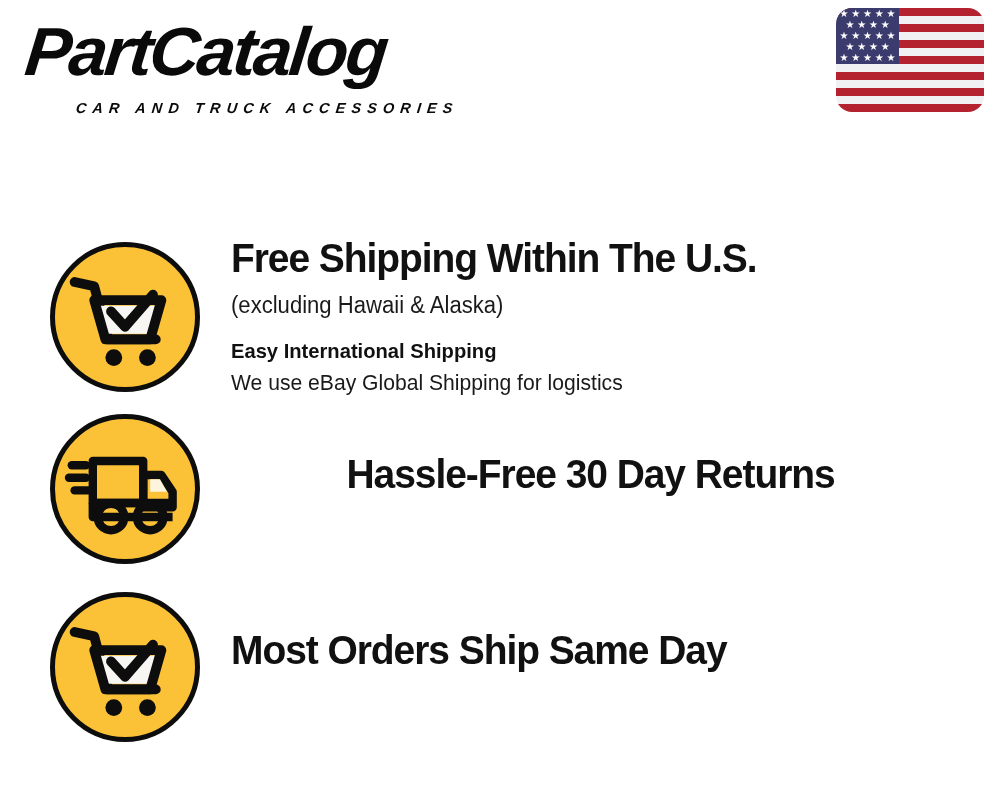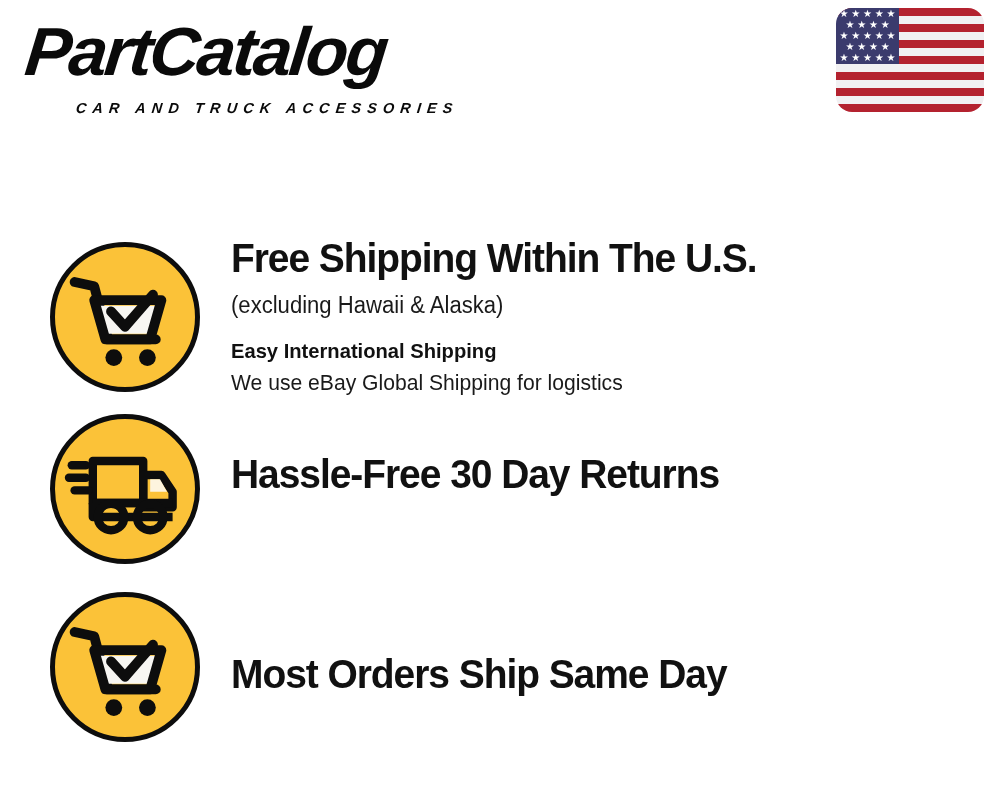--- a/index.html
+++ b/index.html
@@ -148,22 +148,22 @@
   .feature.f2 .badge { top: 6px; }
 
   .badge svg { display: block; width: 100%; height: 100%; }
 
   .feature-text {
     position: absolute;
     left: 223px;
     right: 20px;
   }
   .feature.f0 .feature-text { top: 0px; }
-  .feature.f1 .feature-text { top: 38px; }
-  .feature.f2 .feature-text { top: 42px; margin-top: 24px; }
+  .feature.f1 .feature-text { top: 38px; text-align: center; }
+  .feature.f2 .feature-text { top: 42px; }
 
   .f-title {
     font-family: "Liberation Sans", sans-serif;
     font-weight: 700;
     font-size: 41px;
     letter-spacing: -1.1px;
     line-height: 1.12;
     color: #111111;
     white-space: nowrap;
     transform: scaleX(0.95);

